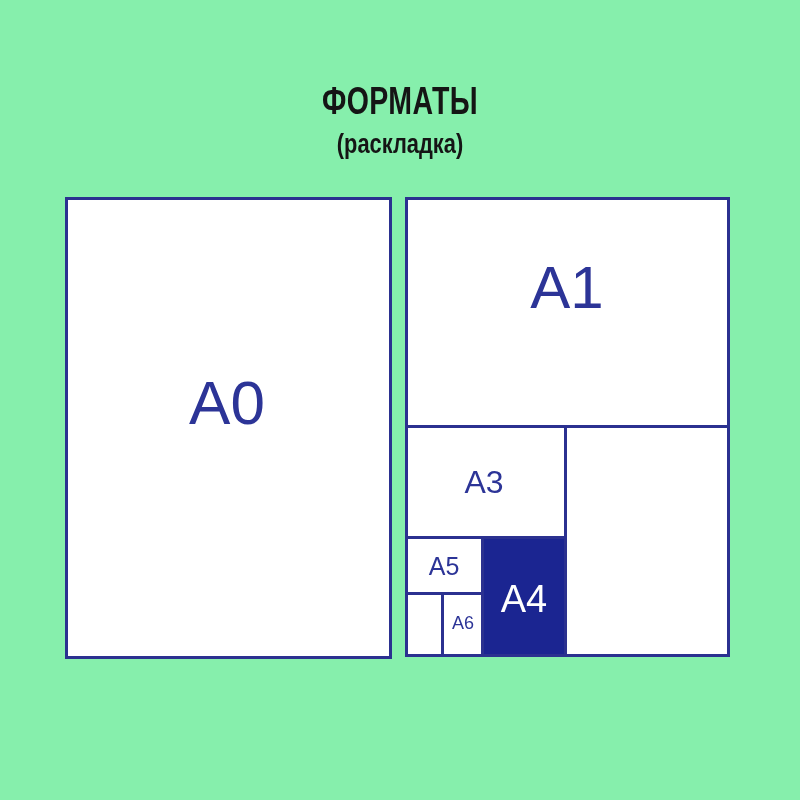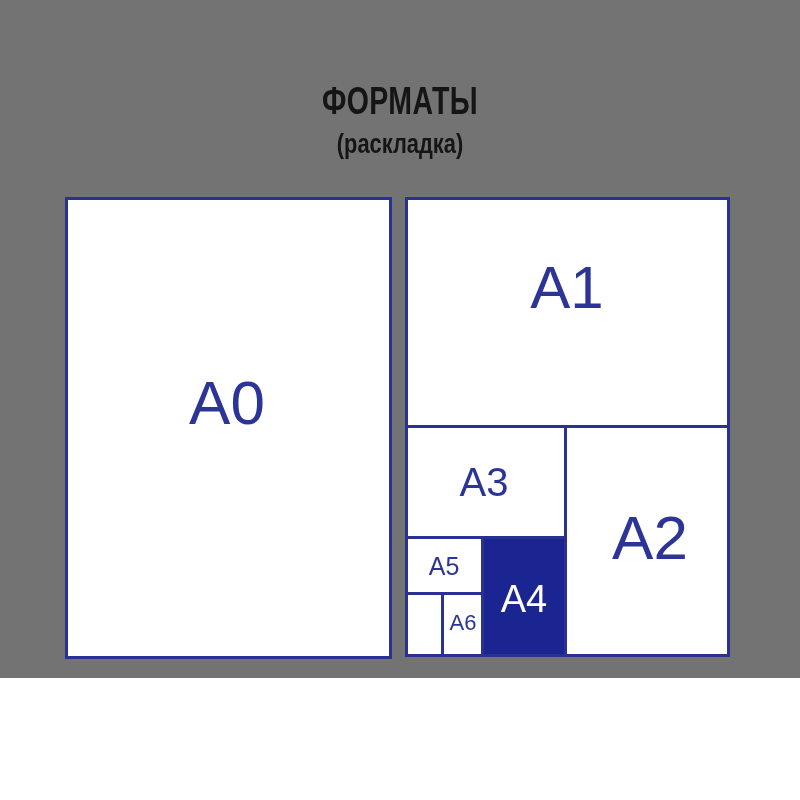--- a/index.html
+++ b/index.html
@@ -6,22 +6,22 @@
     margin: 0;
     padding: 0;
     background: #ffffff;
     width: 800px;
     height: 800px;
     font-family: "Liberation Sans", sans-serif;
   }
   .canvas {
     position: relative;
     width: 800px;
-    height: 678px;
-    background: #737373;
+    height: 800px;
+    background: #86efac;
     overflow: hidden;
   }
   
   .title {
     position: absolute;
     top: 82px;
     left: 0;
     width: 100%;
     text-align: center;
     font-size: 38px;
@@ -78,24 +78,24 @@
   .fmt-label {
     position: absolute;
     transform: translate(-50%, -50%);
     color: #2c3497;
     line-height: 1;
     white-space: nowrap;
   }
   .lbl-a0 { left: 159px; top: 203px; font-size: 62px; }
   .lbl-a1 { left: 159px; top: 88px;  font-size: 60px; }
   .lbl-a2 { left: 242px; top: 338px; font-size: 62px; }
-  .lbl-a3 { left: 76px;  top: 282px; font-size: 40px; text-align: center; }
+  .lbl-a3 { left: 76px;  top: 282px; font-size: 32px; text-align: center; }
   .lbl-a4 { left: 116px; top: 399px; font-size: 38px; color: #ffffff; }
   .lbl-a5 { left: 36px;  top: 366px; font-size: 25px; text-align: center; }
-  .lbl-a6 { left: 55px;  top: 423px; font-size: 22px; }
+  .lbl-a6 { left: 55px;  top: 423px; font-size: 18px; }
 </style>
 </head>
 <body>
 
 <div class="canvas">
 
   <div class="title">ФОРМАТЫ</div>
 
   <div class="subtitle">(раскладка)</div>
 
@@ -109,21 +109,20 @@
 
     <div class="divider div-h1"></div>
     <div class="divider div-v1"></div>
     <div class="divider div-h2"></div>
     <div class="divider div-v2"></div>
     <div class="divider div-h3"></div>
     <div class="divider div-v3"></div>
 
     <span class="fmt-label lbl-a1">A1</span>
 
-    <span class="fmt-label lbl-a2">A2</span>
 
     <span class="fmt-label lbl-a3">A3</span>
 
     <span class="fmt-label lbl-a4">A4</span>
 
     <span class="fmt-label lbl-a5">A5</span>
 
     <span class="fmt-label lbl-a6">A6</span>
   </div>
 

